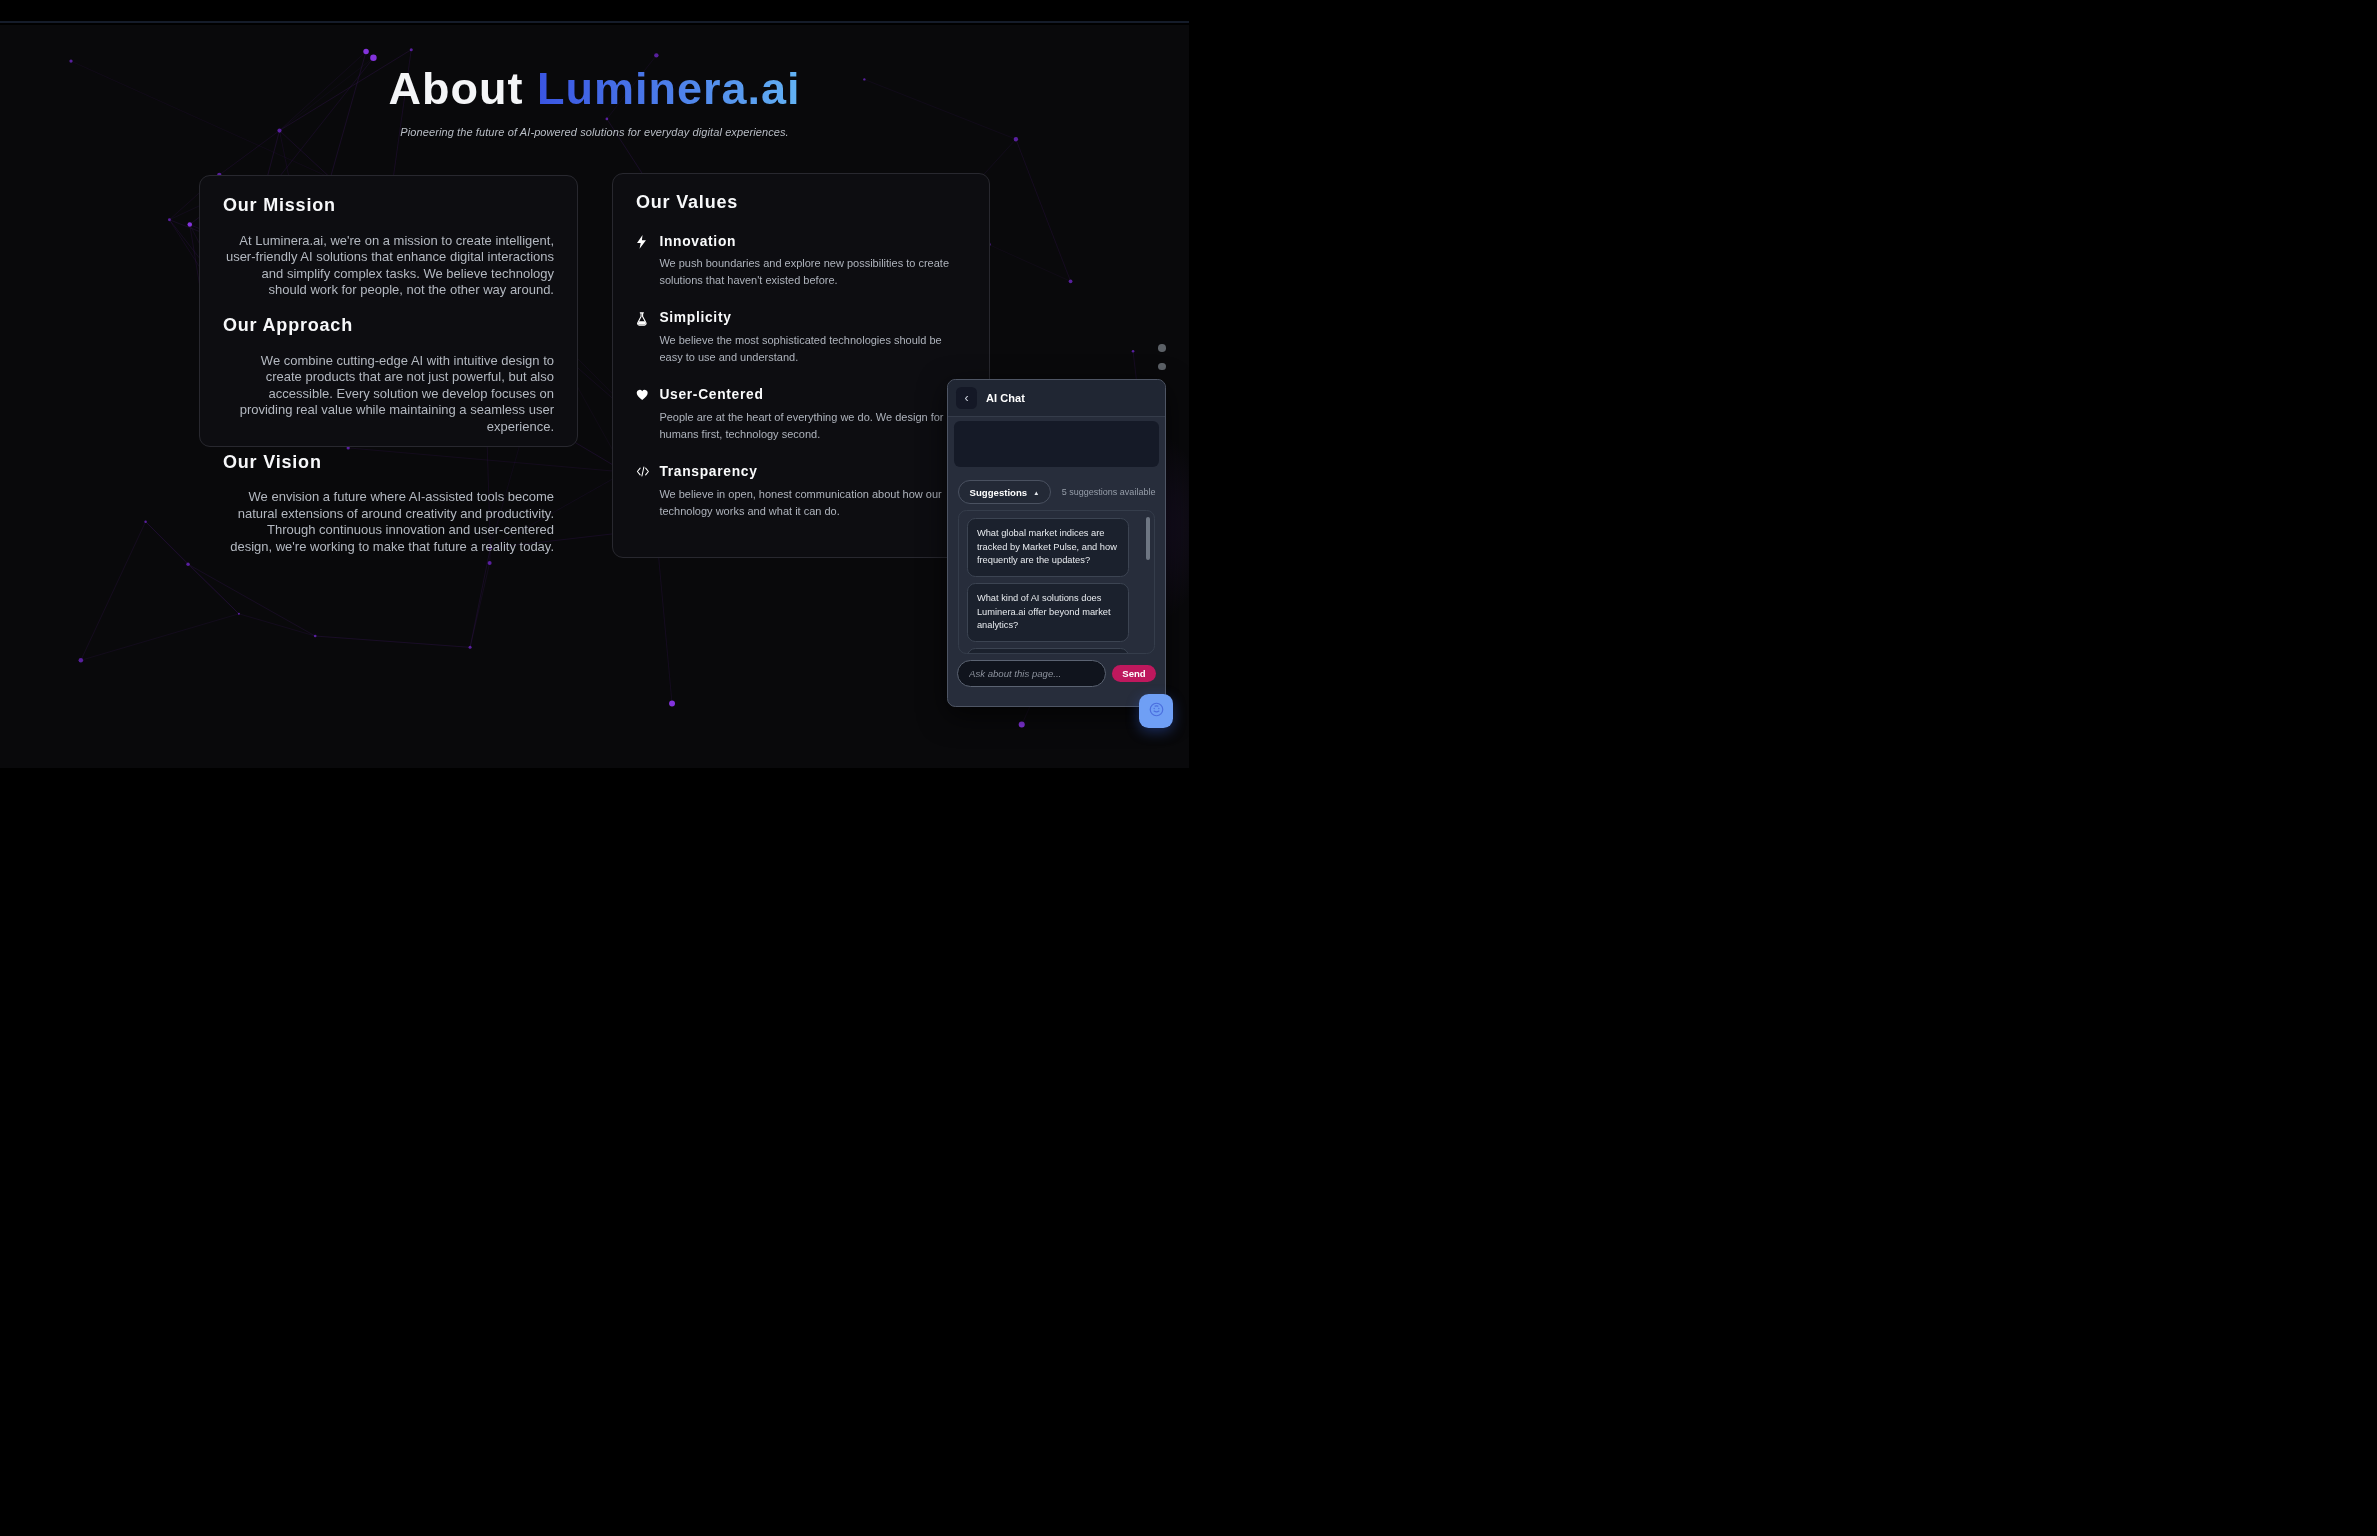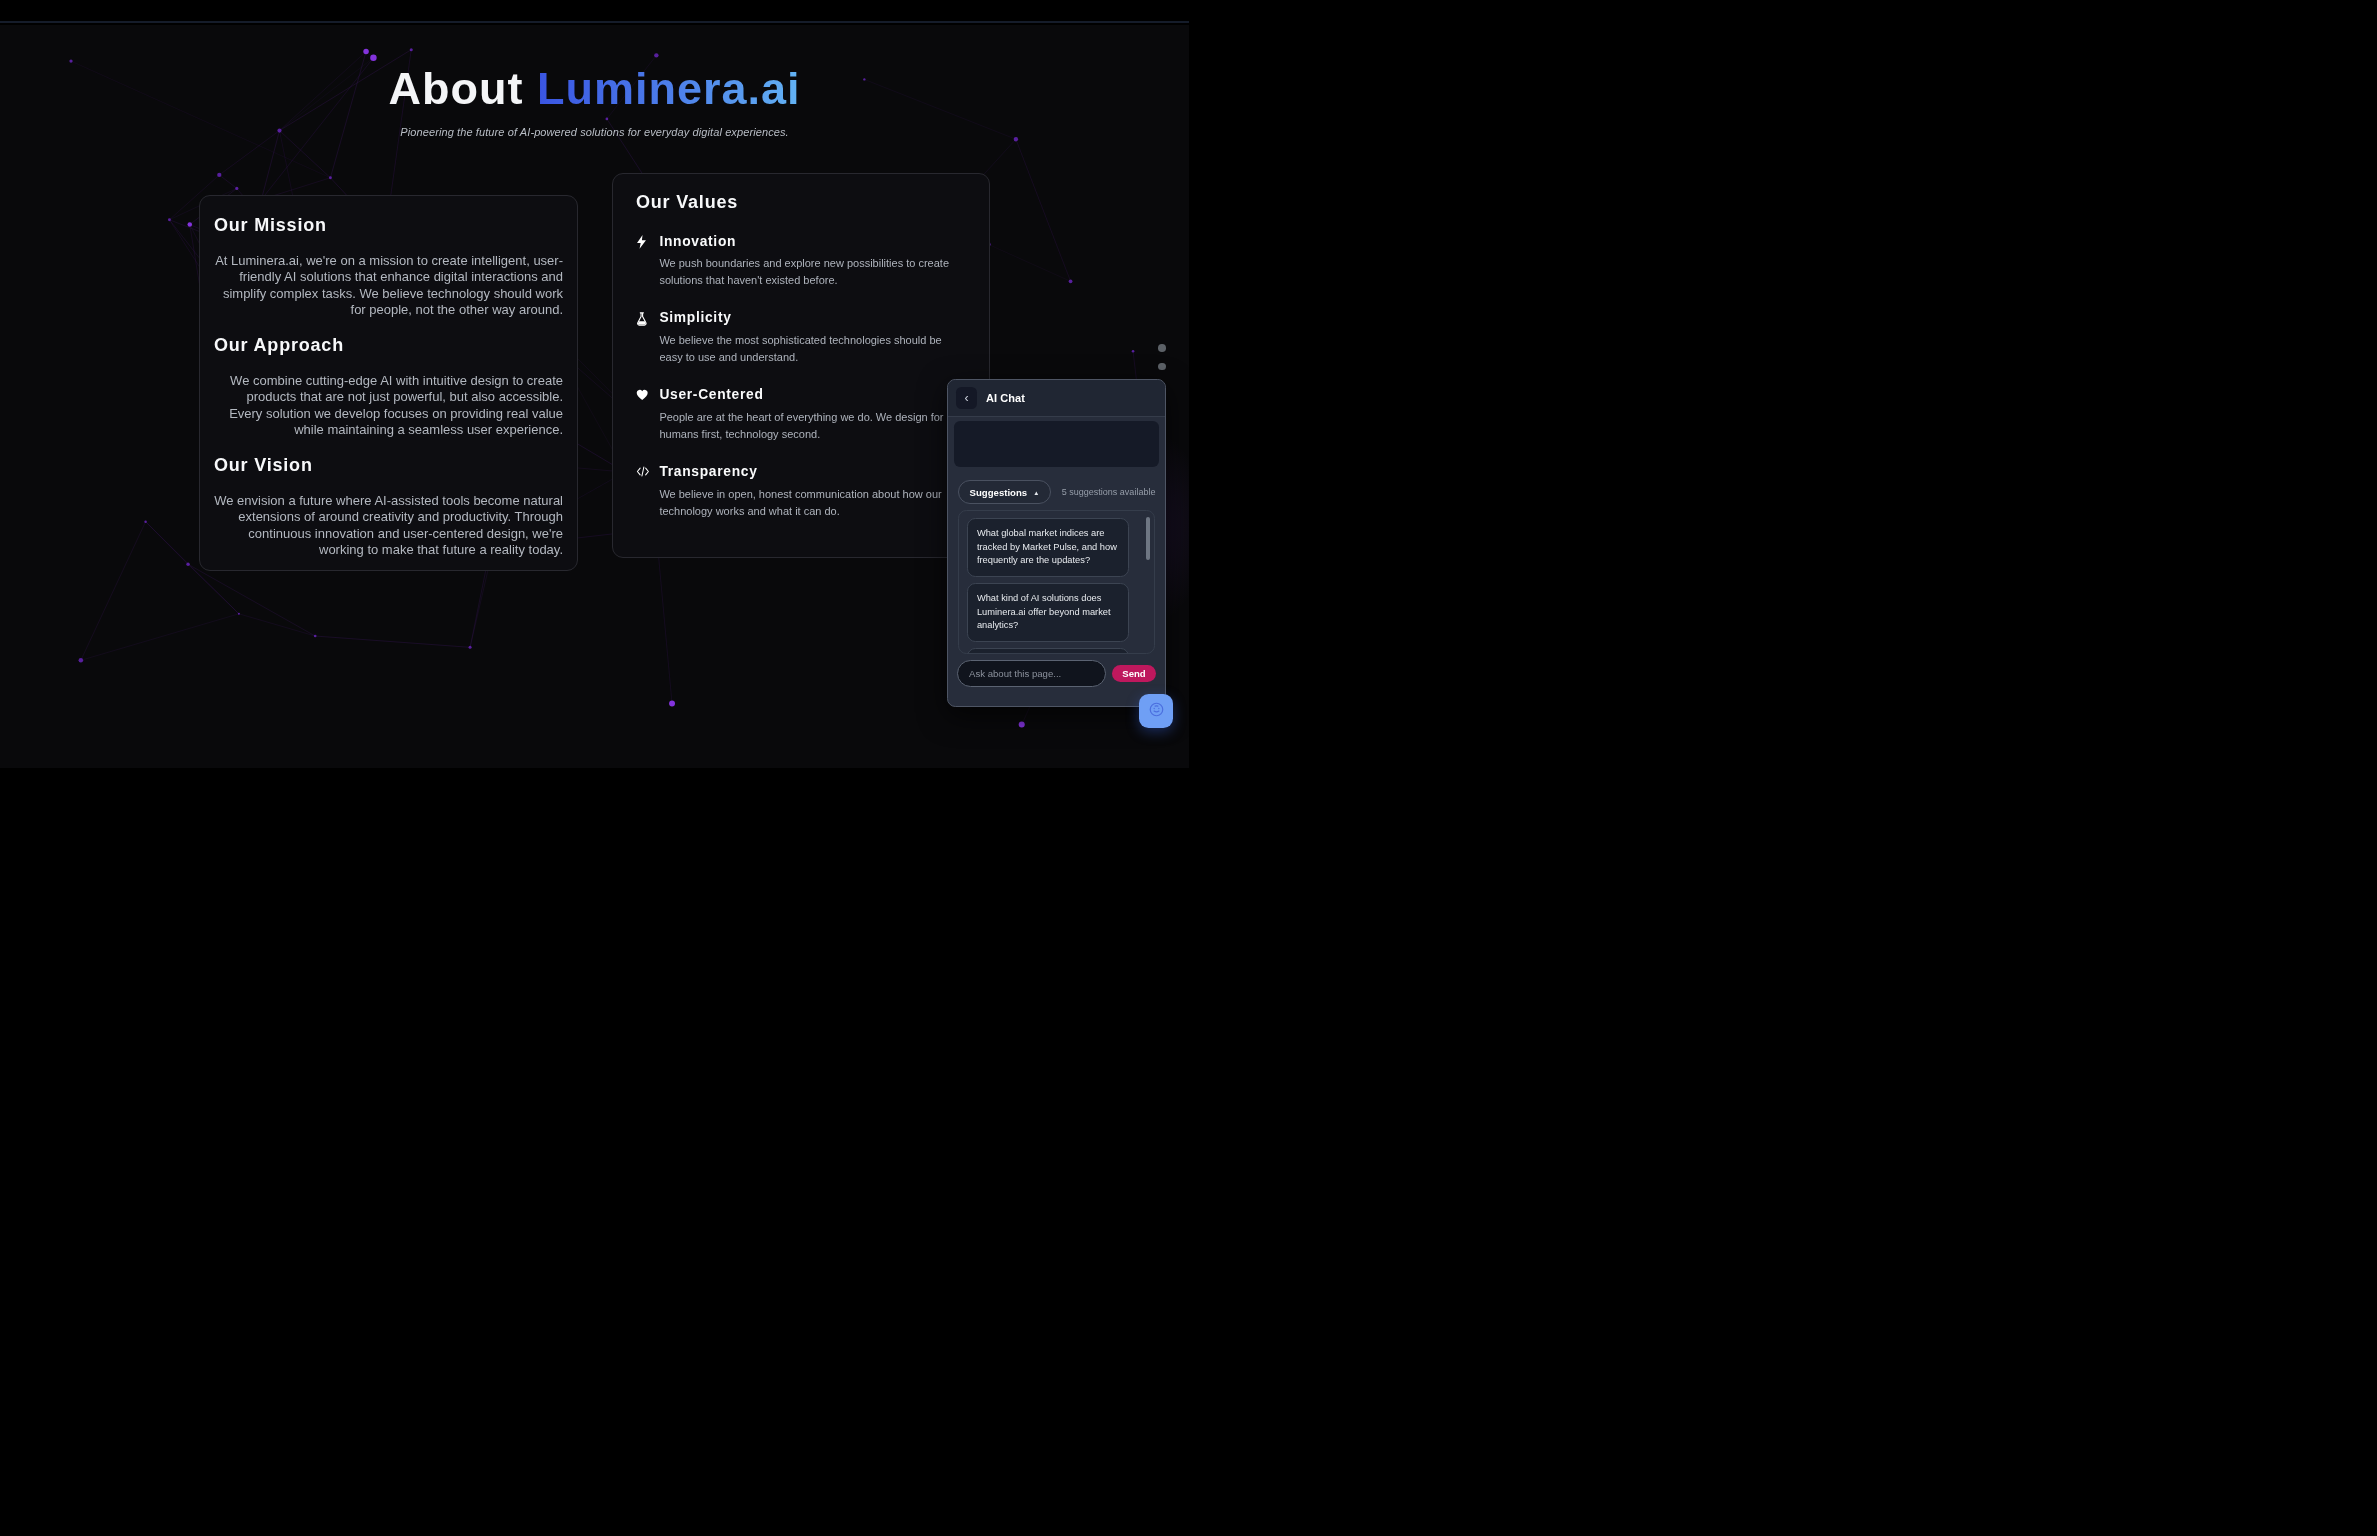--- a/index.html
+++ b/index.html
@@ -36,21 +36,21 @@
     background:linear-gradient(90deg,#3a55e2 0%, #4e82ea 55%, #63b3f4 100%);
     -webkit-background-clip:text; background-clip:text; color:transparent;
   }
   .hero p { margin-top:11px; font-size:11px; color:#b9bec6; letter-spacing:0.1px;font-style:italic; }
 
   
   .card {
     position:absolute; background:#0d0d11; border:0.7px solid #28282f;
     border-radius:11px; z-index:2;
   }
-  #mission-card { left:199px; top:170px; width:379px; height:376px; padding:19px 14px; }
+  #mission-card { left:199px; top:150px; width:379px; height:272px; padding:19px 23px; }
   #values-card  { left:612px; top:148px; width:378px; height:385px; padding:18px 23px; }
 
   .techno-h {
     color:#f7f8fa; font-weight:700; letter-spacing:0.8px; font-size:18px;
   }
   .sec { margin-bottom:16.5px; }
   .sec .techno-h { margin-bottom:16.5px; }
   .sec p { font-size:13px; line-height:16.5px; color:#b3b8c0;text-align:right; }
 
   .values-list { margin-top:20.6px; }
@@ -116,21 +116,21 @@
     background:#6e7683; border-radius:2.1px; cursor:pointer;
   }
 
   .input-row {
     margin:6.2px 9px 0 9px; height:27.5px; flex:0 0 27.5px;
     display:flex; align-items:center;
   }
   .chat-input {
     flex:1; height:27.5px; background:#10141d; border:0.7px solid #5b6372;
     border-radius:687px; padding:0 11px; color:#dfe3e9; font-size:9.6px;
-    font-family:"Liberation Sans",sans-serif; outline:none; min-width:0;
+    font-family:"Liberation Sans",sans-serif; outline:none; min-width:0;font-style:italic;
   }
   .chat-input::placeholder { color:#8b919c; }
   .send-btn {
     margin-left:6.2px; width:44px; height:17px; border:none; border-radius:687px;
     background:#be185d; color:#fff; font-size:9.6px; font-weight:700; cursor:pointer;
     font-family:"Liberation Sans",sans-serif;
   }
 
   
   .fab {

